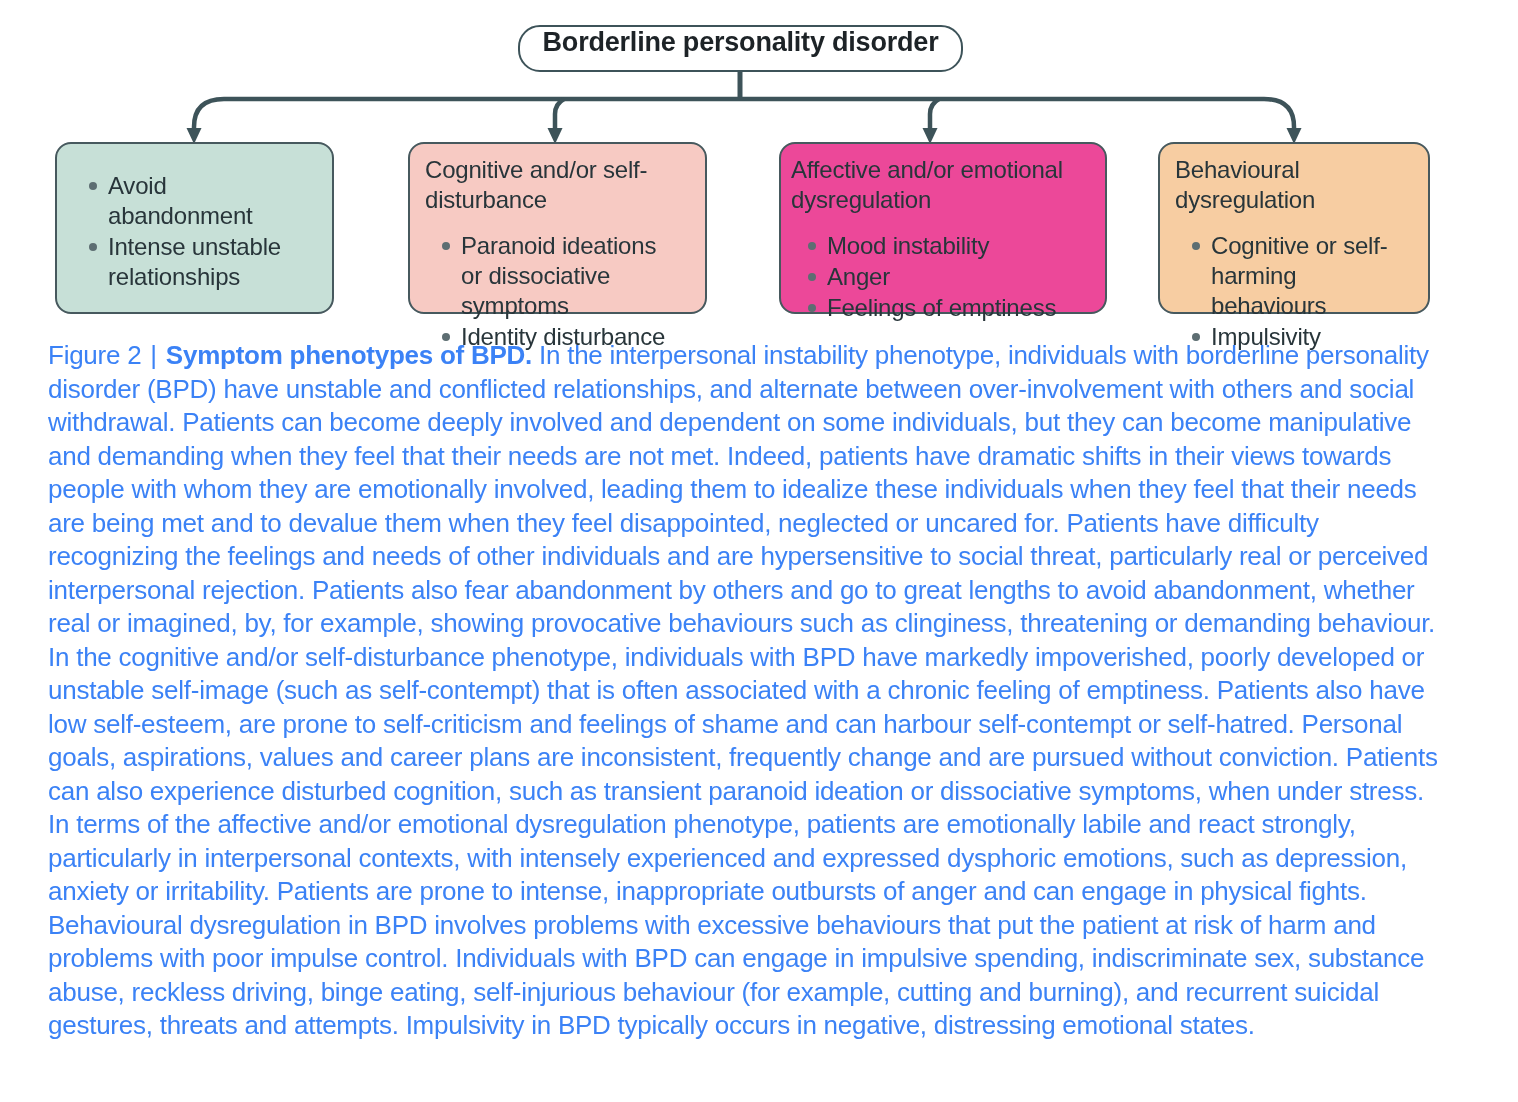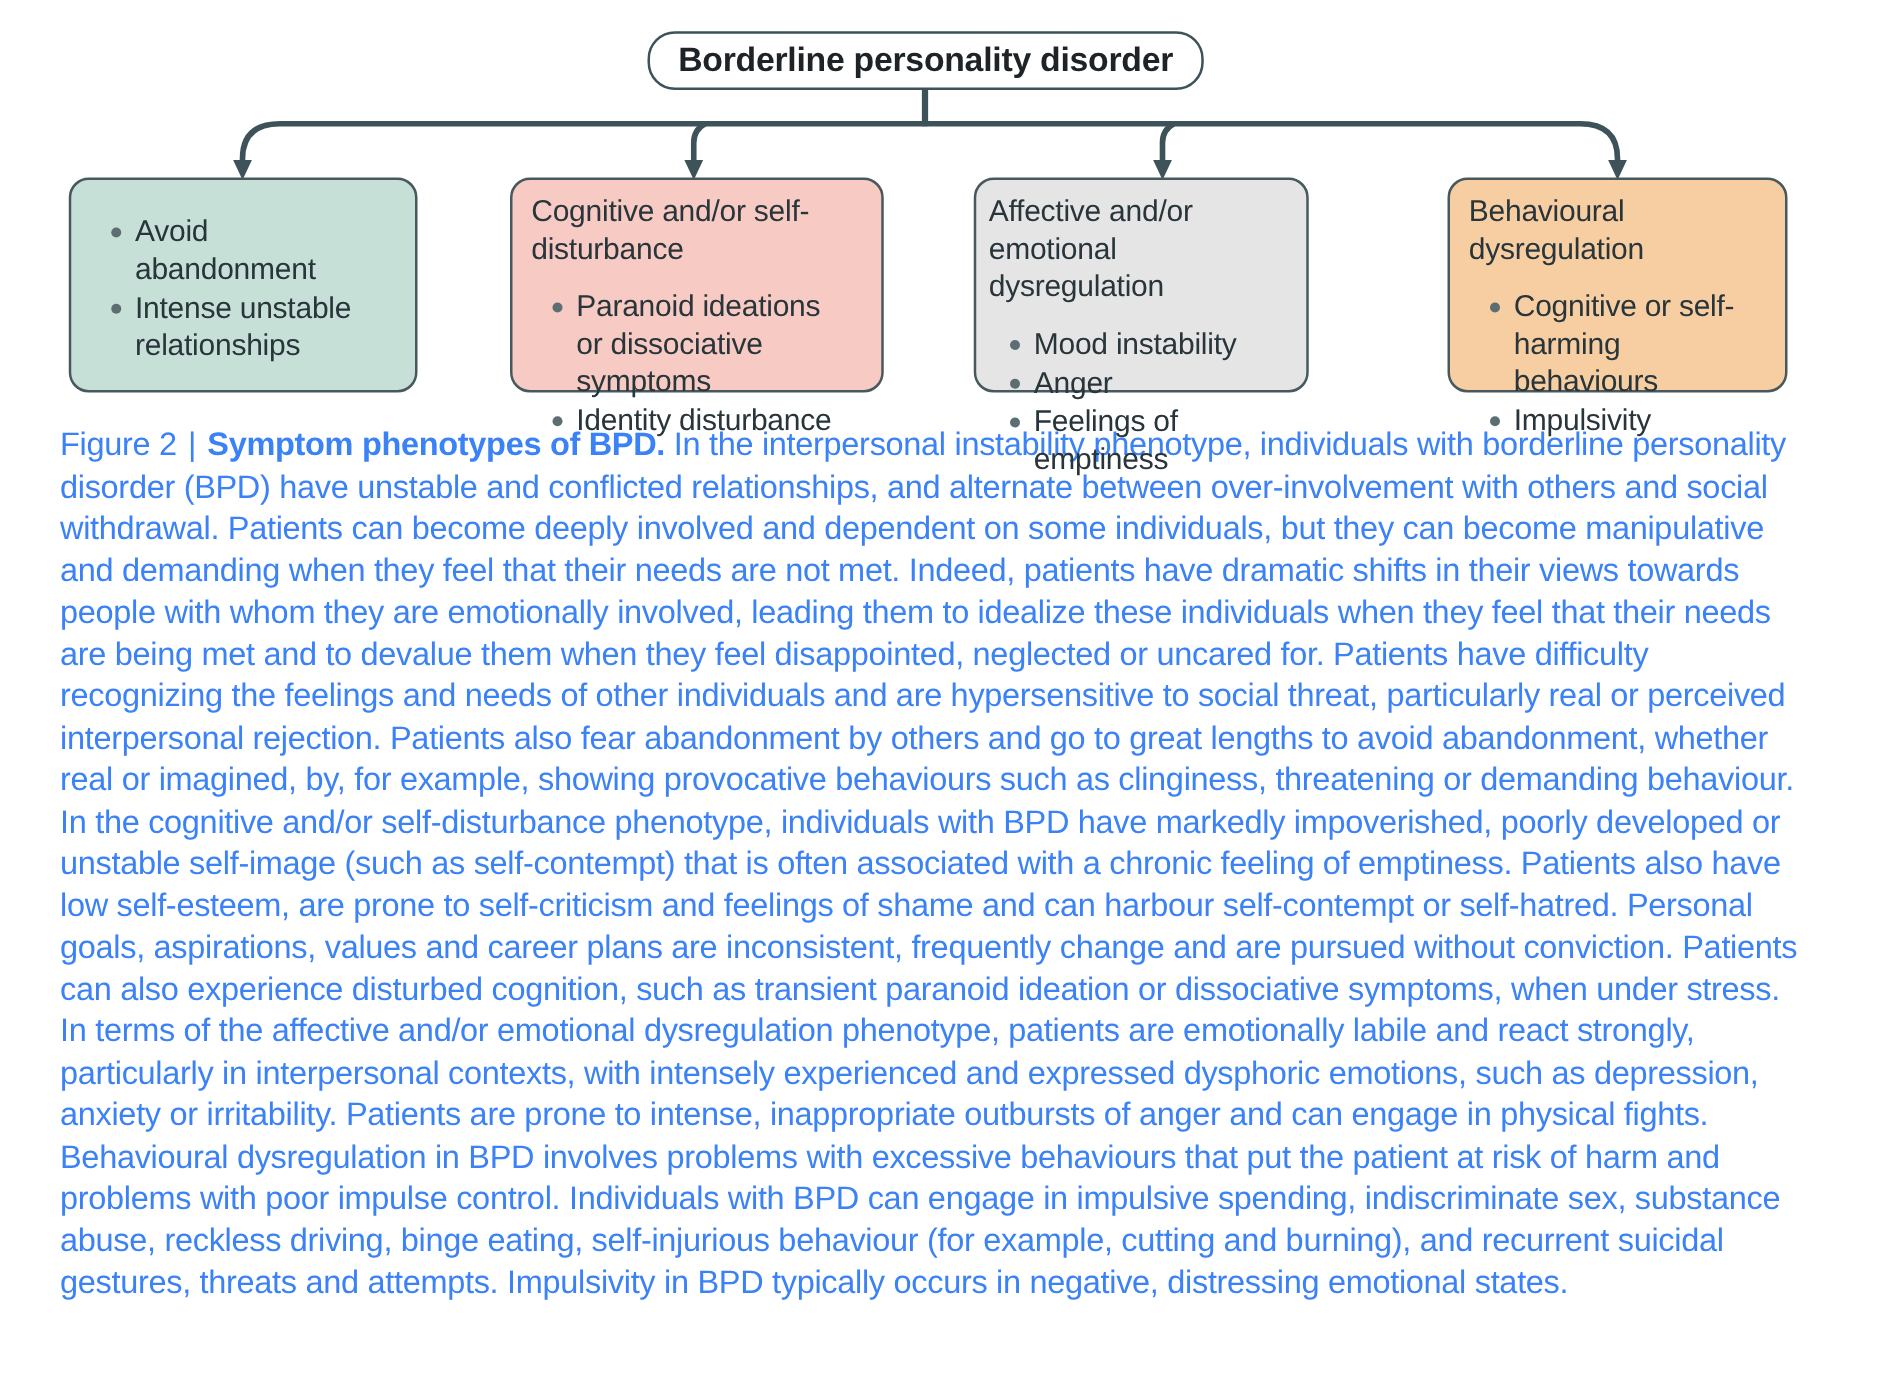--- a/index.html
+++ b/index.html
@@ -22,39 +22,39 @@
   .connectors { position: absolute; left: 0; top: 0; width: 1518px; height: 325px; }
 
   .root-box {
     position: absolute;
     left: 518px; top: 25px;
     width: 445px; height: 47px;
     box-sizing: border-box;
     background: #ffffff;
     border: 2px solid #3d5359;
     border-radius: 22px;
-    display: flex; align-items: center; justify-content: center;
+    display: flex; align-items: flex-start; justify-content: center;
     font-size: 27px; font-weight: bold; color: #1d2327;
     letter-spacing: -0.2px;
   }
 
   .pheno-box {
     position: absolute;
     top: 142px; height: 172px;
     box-sizing: border-box;
     border: 2px solid #47595e;
     border-radius: 16px;
     padding: 11px 14px 10px 15px;
     font-size: 24px; line-height: 30px;
     color: #28353a;
     letter-spacing: -0.2px;
   }
   .pheno-box.teal   { left: 55px;   width: 279px; background: #c7e0d7; }
   .pheno-box.pink   { left: 408px;  width: 299px; background: #f7cac3; }
-  .pheno-box.yellow { left: 779px;  width: 268px; background: #e5e5e5; padding-left: 10px; }
+  .pheno-box.yellow { left: 779px;  width: 328px; background: #ec4899; padding-left: 10px; }
   .pheno-box.orange { left: 1158px; width: 272px; background: #f7cda2; }
 
   .pheno-title { display: block; margin-bottom: 2px; }
 
   .bullet-list { margin: 16px; padding: 0; list-style: none; }
   .bullet-item { display: flex; align-items: flex-start; margin-top: 1px; }
   .bullet-dot {
     flex: 0 0 auto;
     width: 8px; height: 8px; border-radius: 50%;
     background: #5d6e72;

